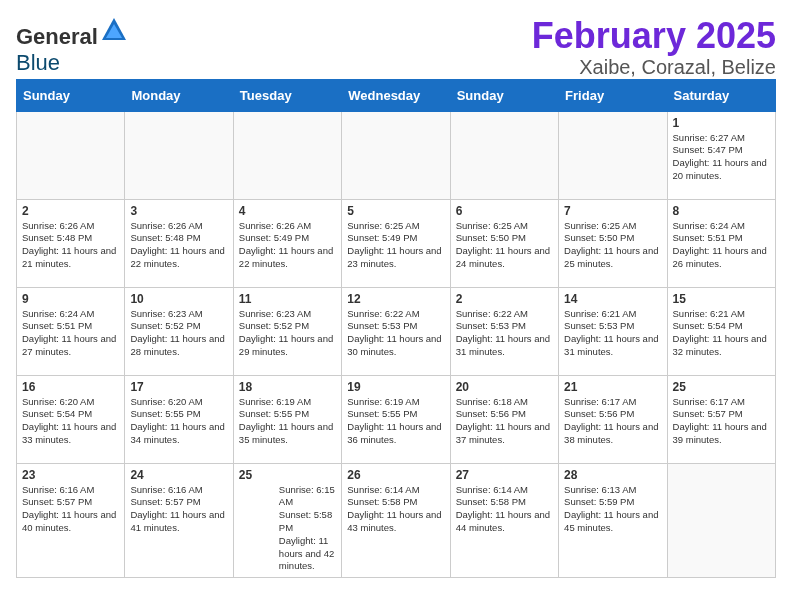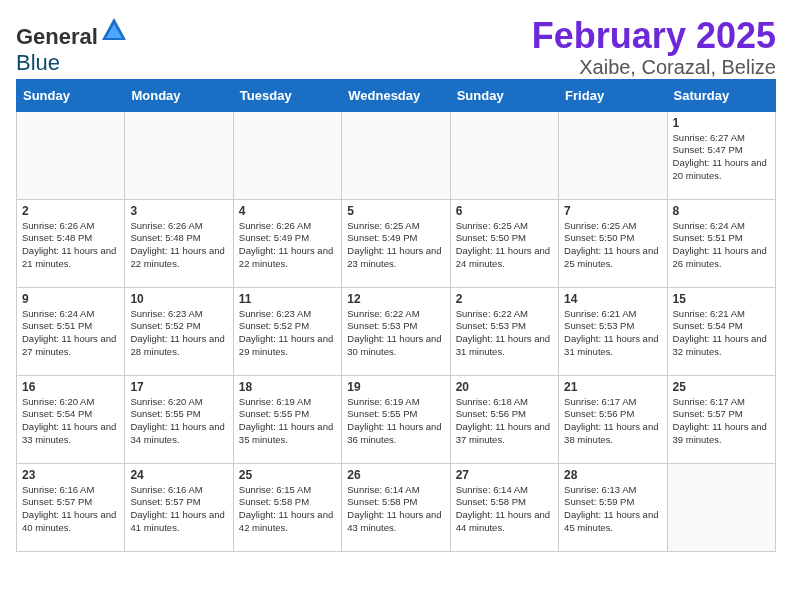--- a/index.html
+++ b/index.html
@@ -272,21 +272,21 @@
 Daylight: 11 hours and 40 minutes.</div>
         </td>
         <td>
           <span class="day-number">24</span>
           <div class="day-info" style="white-space: pre-line;">Sunrise: 6:16 AM
 Sunset: 5:57 PM
 Daylight: 11 hours and 41 minutes.</div>
         </td>
         <td>
           <span class="day-number">25</span>
-          <div class="day-info" style="white-space: pre-line;">Sunrise: 6:15 AM
+          <div class="day-info" style="white-space: pre-line; margin-left: 40px;">Sunrise: 6:15 AM
 Sunset: 5:58 PM
 Daylight: 11 hours and 42 minutes.</div>
         </td>
         <td>
           <span class="day-number">26</span>
           <div class="day-info" style="white-space: pre-line;">Sunrise: 6:14 AM
 Sunset: 5:58 PM
 Daylight: 11 hours and 43 minutes.</div>
         </td>
         <td>

